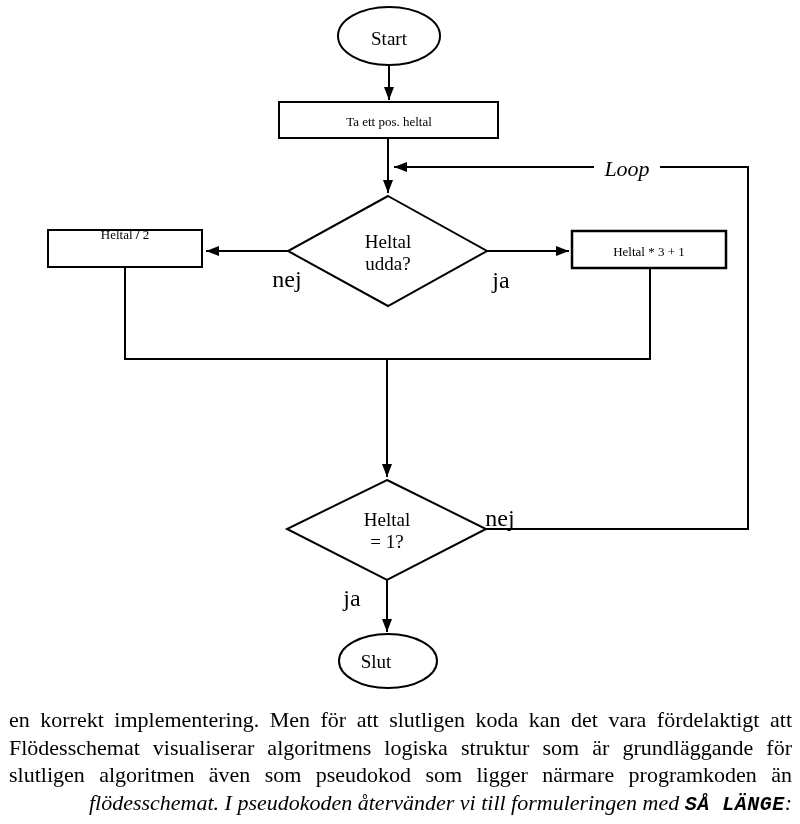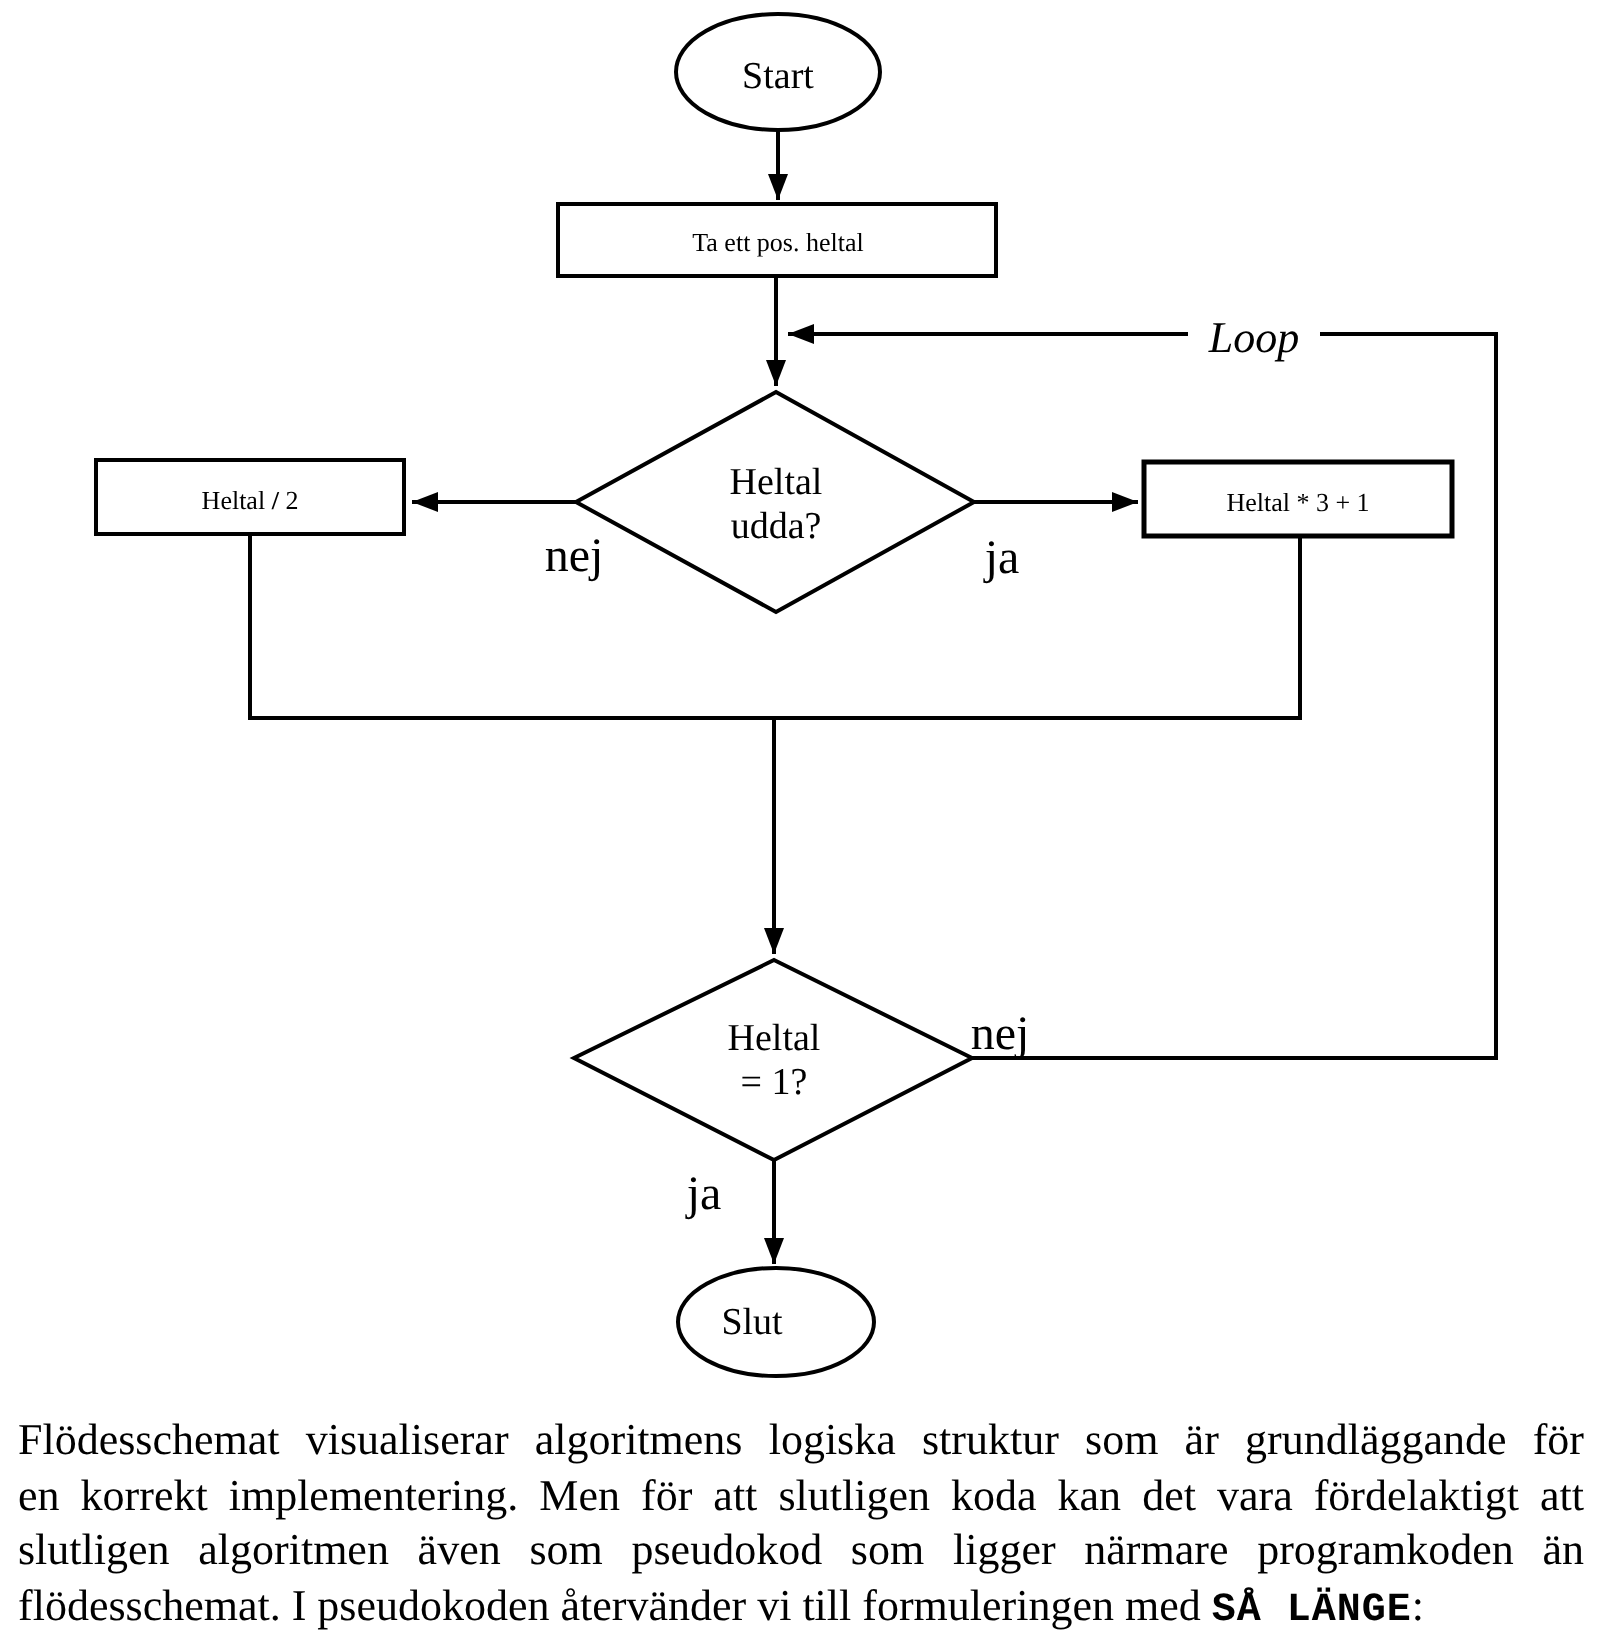--- a/index.html
+++ b/index.html
@@ -50,22 +50,23 @@
     top: 706px;
     width: 783px;
     font-size: 22px;
     line-height: 27.6px;
   }
   .para-line {
     text-align: justify;
     text-align-last: justify;
   }
   .para-line-last {
-    text-align: left;
+    text-align: right;
     white-space: nowrap;
+    font-style: italic;
   }
   .mono-keyword {
     font-family: "Liberation Mono", monospace;
     font-weight: bold;
     font-size: 20px;
     letter-spacing: 0.5px;
   }
 </style>
 </head>
 <body>
@@ -98,35 +99,35 @@
     <ellipse cx="388" cy="661" rx="49" ry="27" fill="#ffffff" stroke="#000000" stroke-width="2"></ellipse>
   </svg>
 
   <div class="node-label fs19" style="left:389px; top:39px;">Start</div>
 
   <div class="node-label fs20" style="left:389px; top:121px;">Ta ett pos. heltal</div>
 
   <div class="node-label fs19" style="left:388px; top:253px;">Heltal
 udda?</div>
 
-  <div class="node-label fs20" style="left:125px; top:250px;"><span>Heltal </span><span class="bold-slash">/</span><span> 2</span></div>
+  <div class="node-label fs20" style="left:125px; top:234px;"><span>Heltal </span><span class="bold-slash">/</span><span> 2</span></div>
 
   <div class="node-label fs20" style="left:649px; top:251px;">Heltal * 3 + 1</div>
 
   <div class="node-label fs19" style="left:387px; top:531px;">Heltal
 = 1?</div>
 
   <div class="node-label fs19" style="left:376px; top:662px;">Slut</div>
 
   <div class="edge-label" style="left:287px; top:279px;">nej</div>
   <div class="edge-label" style="left:501px; top:280px;">ja</div>
   <div class="edge-label" style="left:500px; top:518px;">nej</div>
   <div class="edge-label" style="left:352px; top:598px;">ja</div>
   <div class="loop-label" style="left:627px; top:169px;">Loop</div>
 
   <div class="paragraph">
+    <div class="para-line">en korrekt implementering. Men för att slutligen koda kan det vara fördelaktigt att</div>
     <div class="para-line">Flödesschemat visualiserar algoritmens logiska struktur som är grundläggande för</div>
-    <div class="para-line">en korrekt implementering. Men för att slutligen koda kan det vara fördelaktigt att</div>
     <div class="para-line">slutligen algoritmen även som pseudokod som ligger närmare programkoden än</div>
     <div class="para-line-last"><span>flödesschemat. I pseudokoden återvänder vi till formuleringen med </span><span class="mono-keyword">SÅ LÄNGE</span><span>:</span></div>
   </div>
 
 </div>
 
 </body></html>

